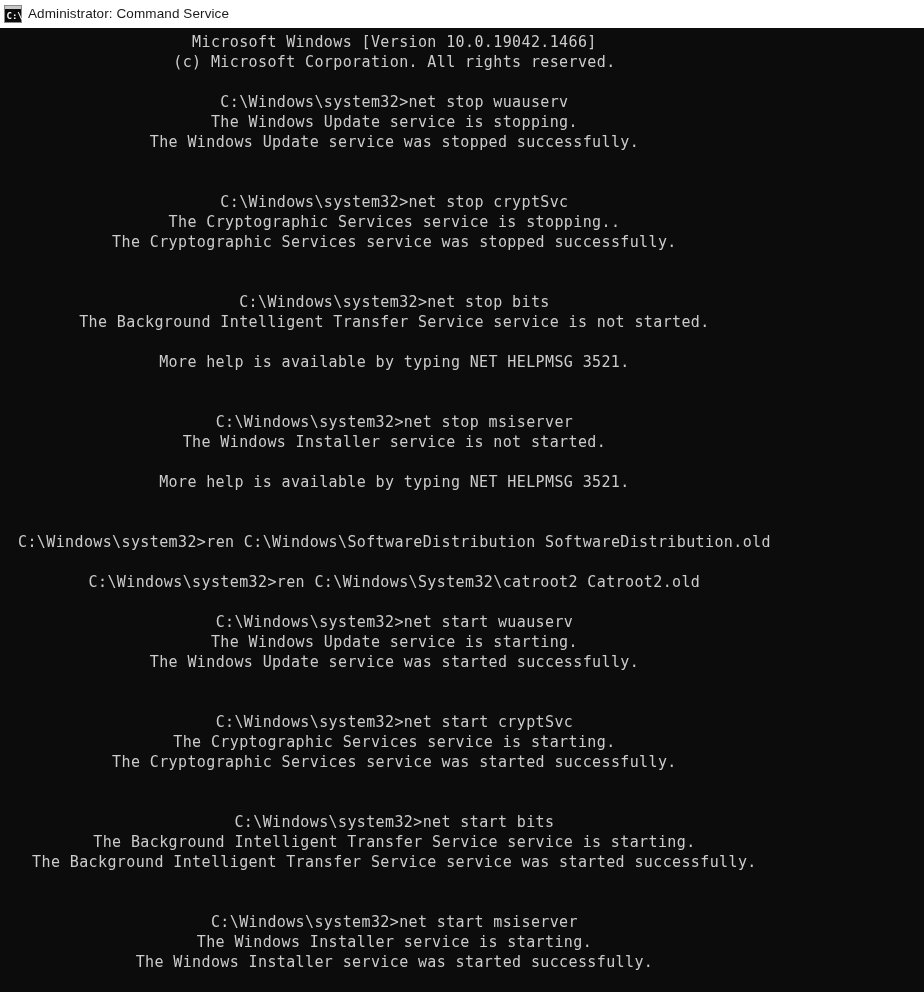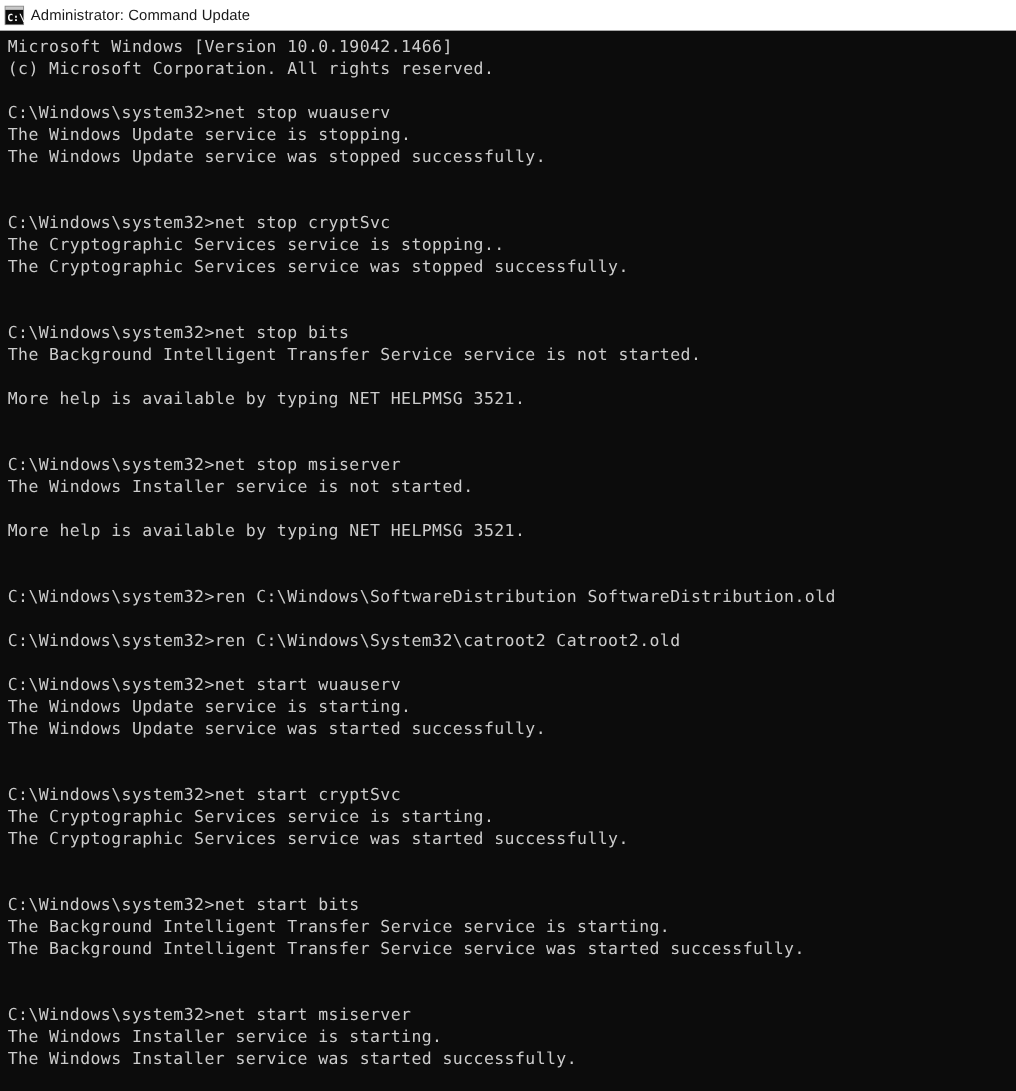--- a/index.html
+++ b/index.html
@@ -60,43 +60,44 @@
     background: #0c0c0c;
     overflow: hidden;
     position: relative;
   }
 
   #console-text {
     margin: 0;
     padding: 0;
     position: absolute;
     top: 4px;
-    left: 7px;
+    left: 18px;
     color: #cccccc;
     font-family: "DejaVu Sans Mono", monospace;
     font-size: 15px;
     line-height: 20px;
     white-space: pre;
     letter-spacing: 0.38px;
+    text-align: center;
     -webkit-font-smoothing: antialiased;
   }
 </style>
 </head>
 <body>
 
 <div id="window">
 
   <div id="titlebar">
     <svg id="app-icon" viewBox="0 0 18 18">
       <rect x="0" y="0" width="18" height="18" fill="#8a8a8a"></rect>
       <rect x="1" y="1" width="16" height="3" fill="#c8c8c8"></rect>
       <rect x="1" y="4" width="16" height="13" fill="#0c0c0c"></rect>
       <text x="2.5" y="14" font-family="DejaVu Sans Mono, monospace" font-size="9" font-weight="bold" fill="#ffffff">C:\</text>
     </svg>
-    <span id="titlebar-title">Administrator: Command Update</span>
+    <span id="titlebar-title">Administrator: Command Service</span>
   </div>
 
   <div id="console">
     <pre id="console-text">Microsoft Windows [Version 10.0.19042.1466]
 (c) Microsoft Corporation. All rights reserved.
 
 C:\Windows\system32&gt;net stop wuauserv
 The Windows Update service is stopping.
 The Windows Update service was stopped successfully.
 

